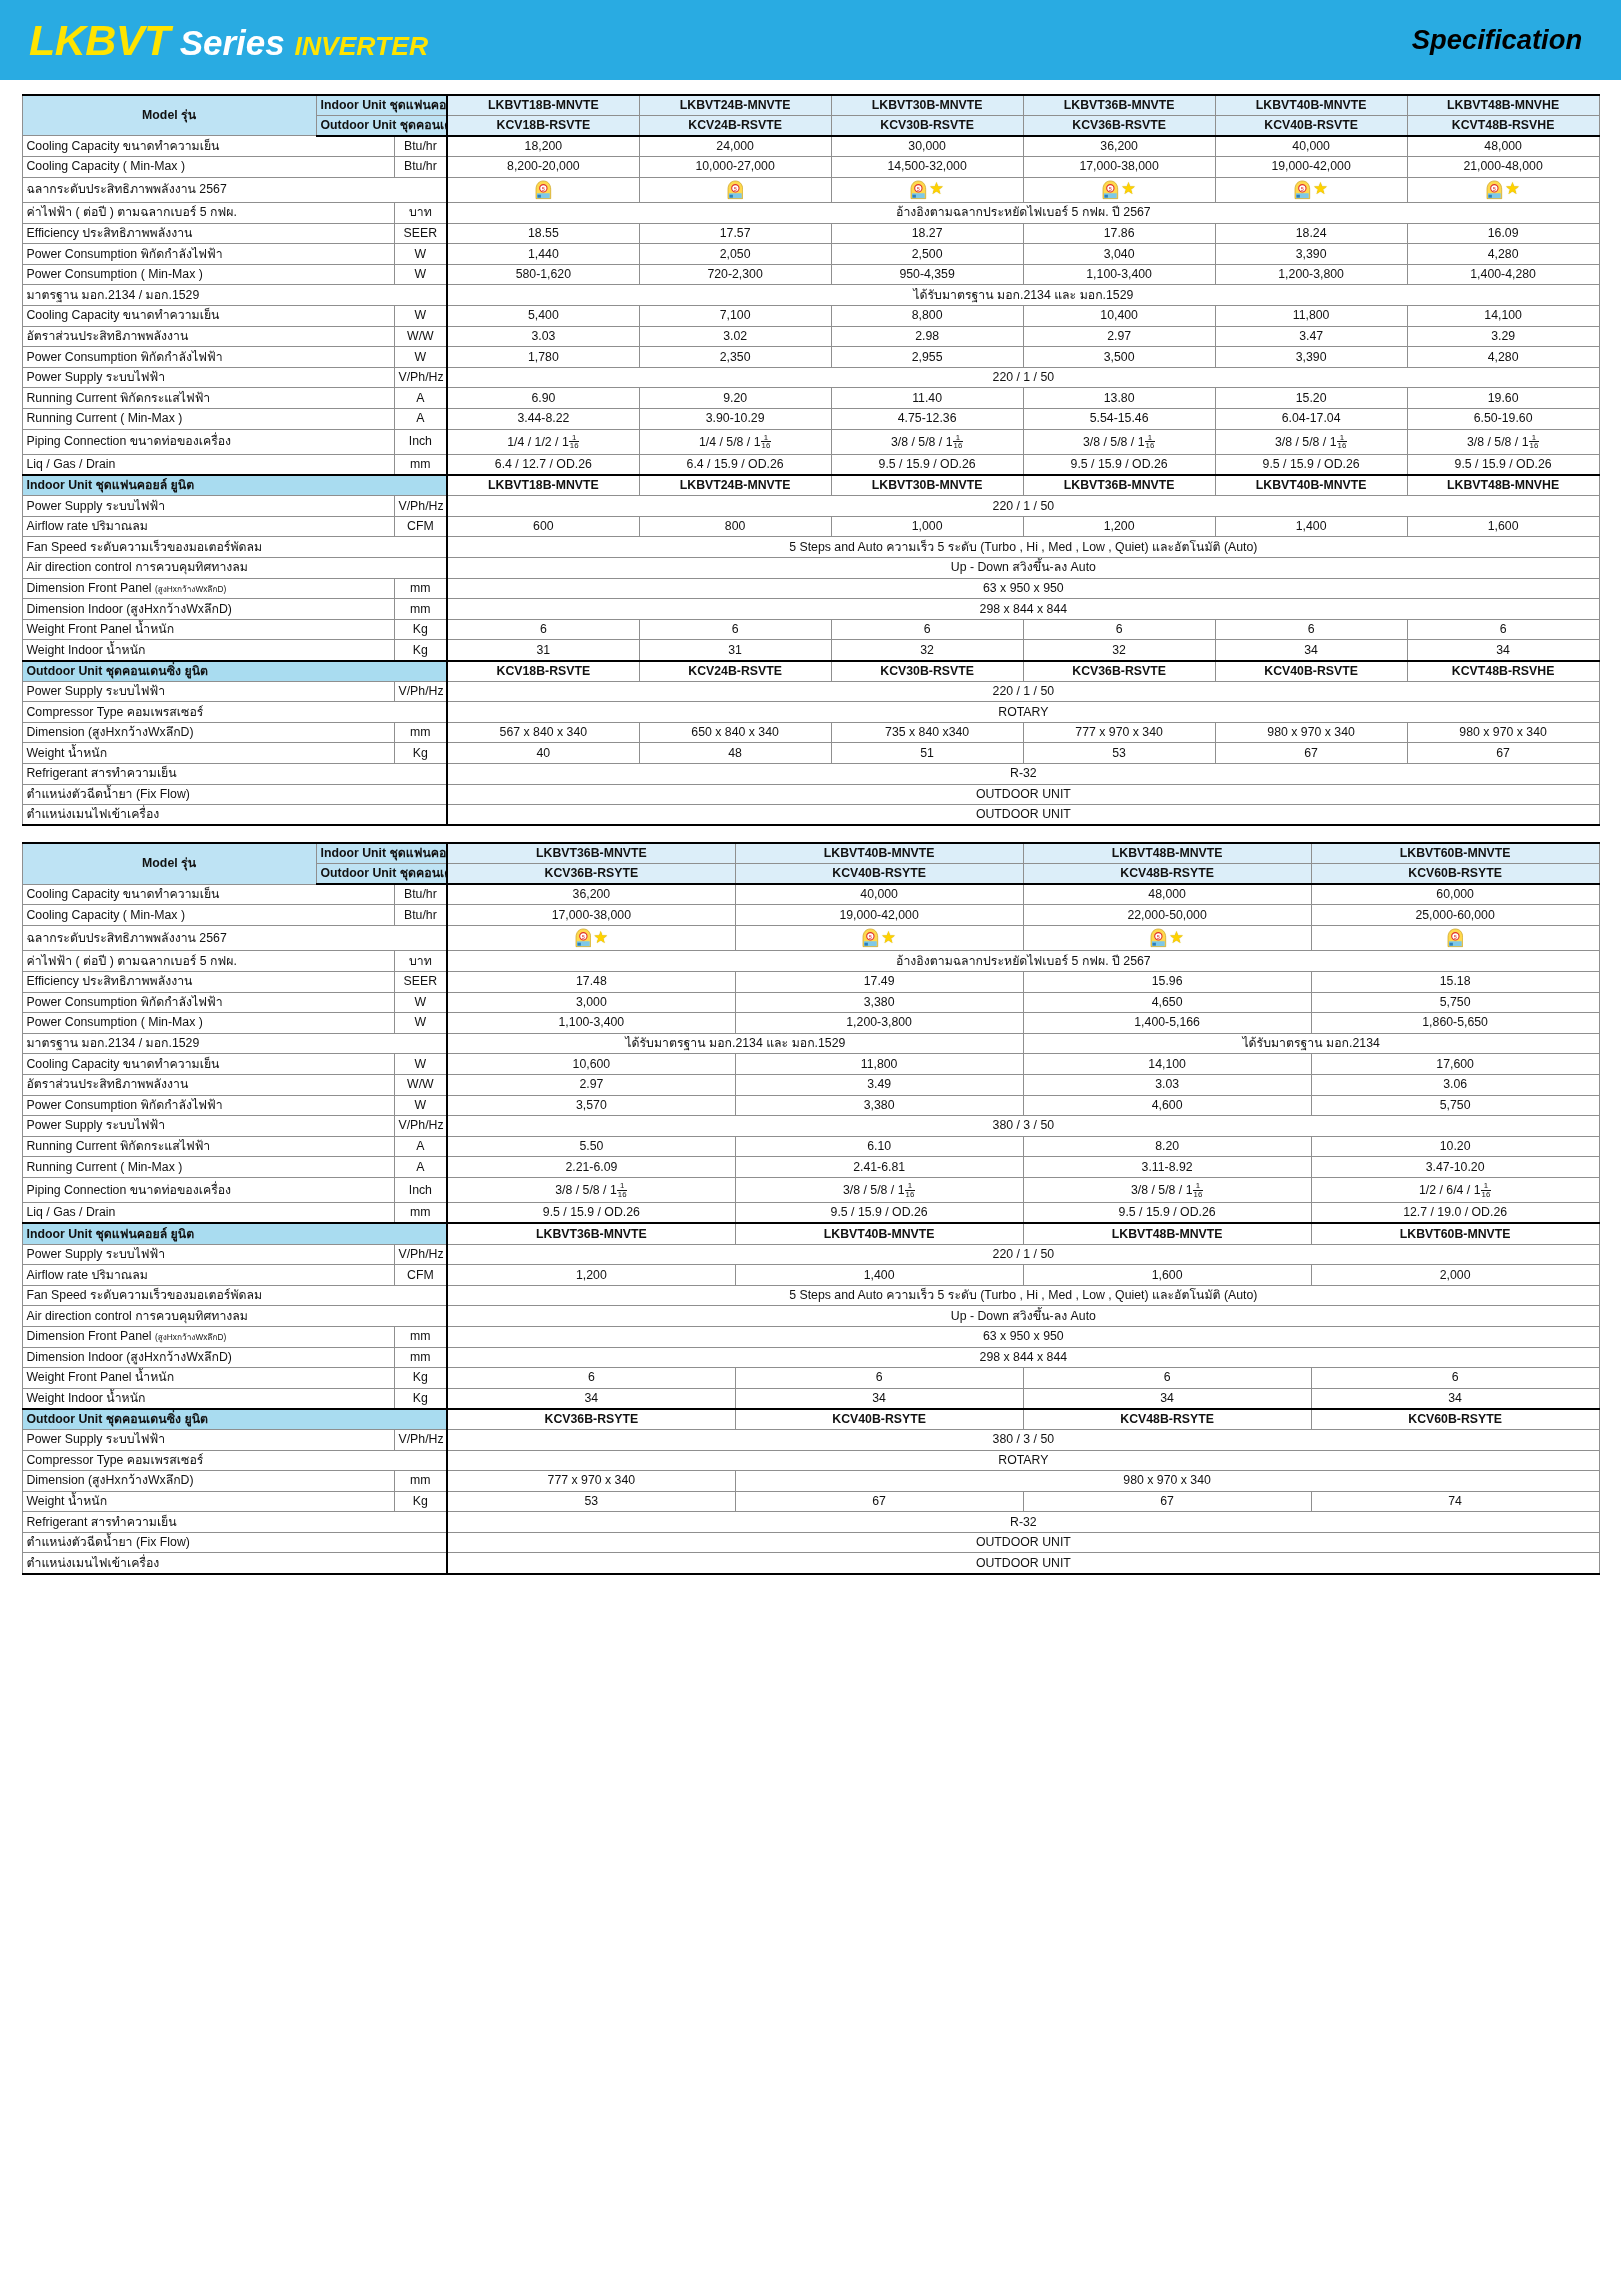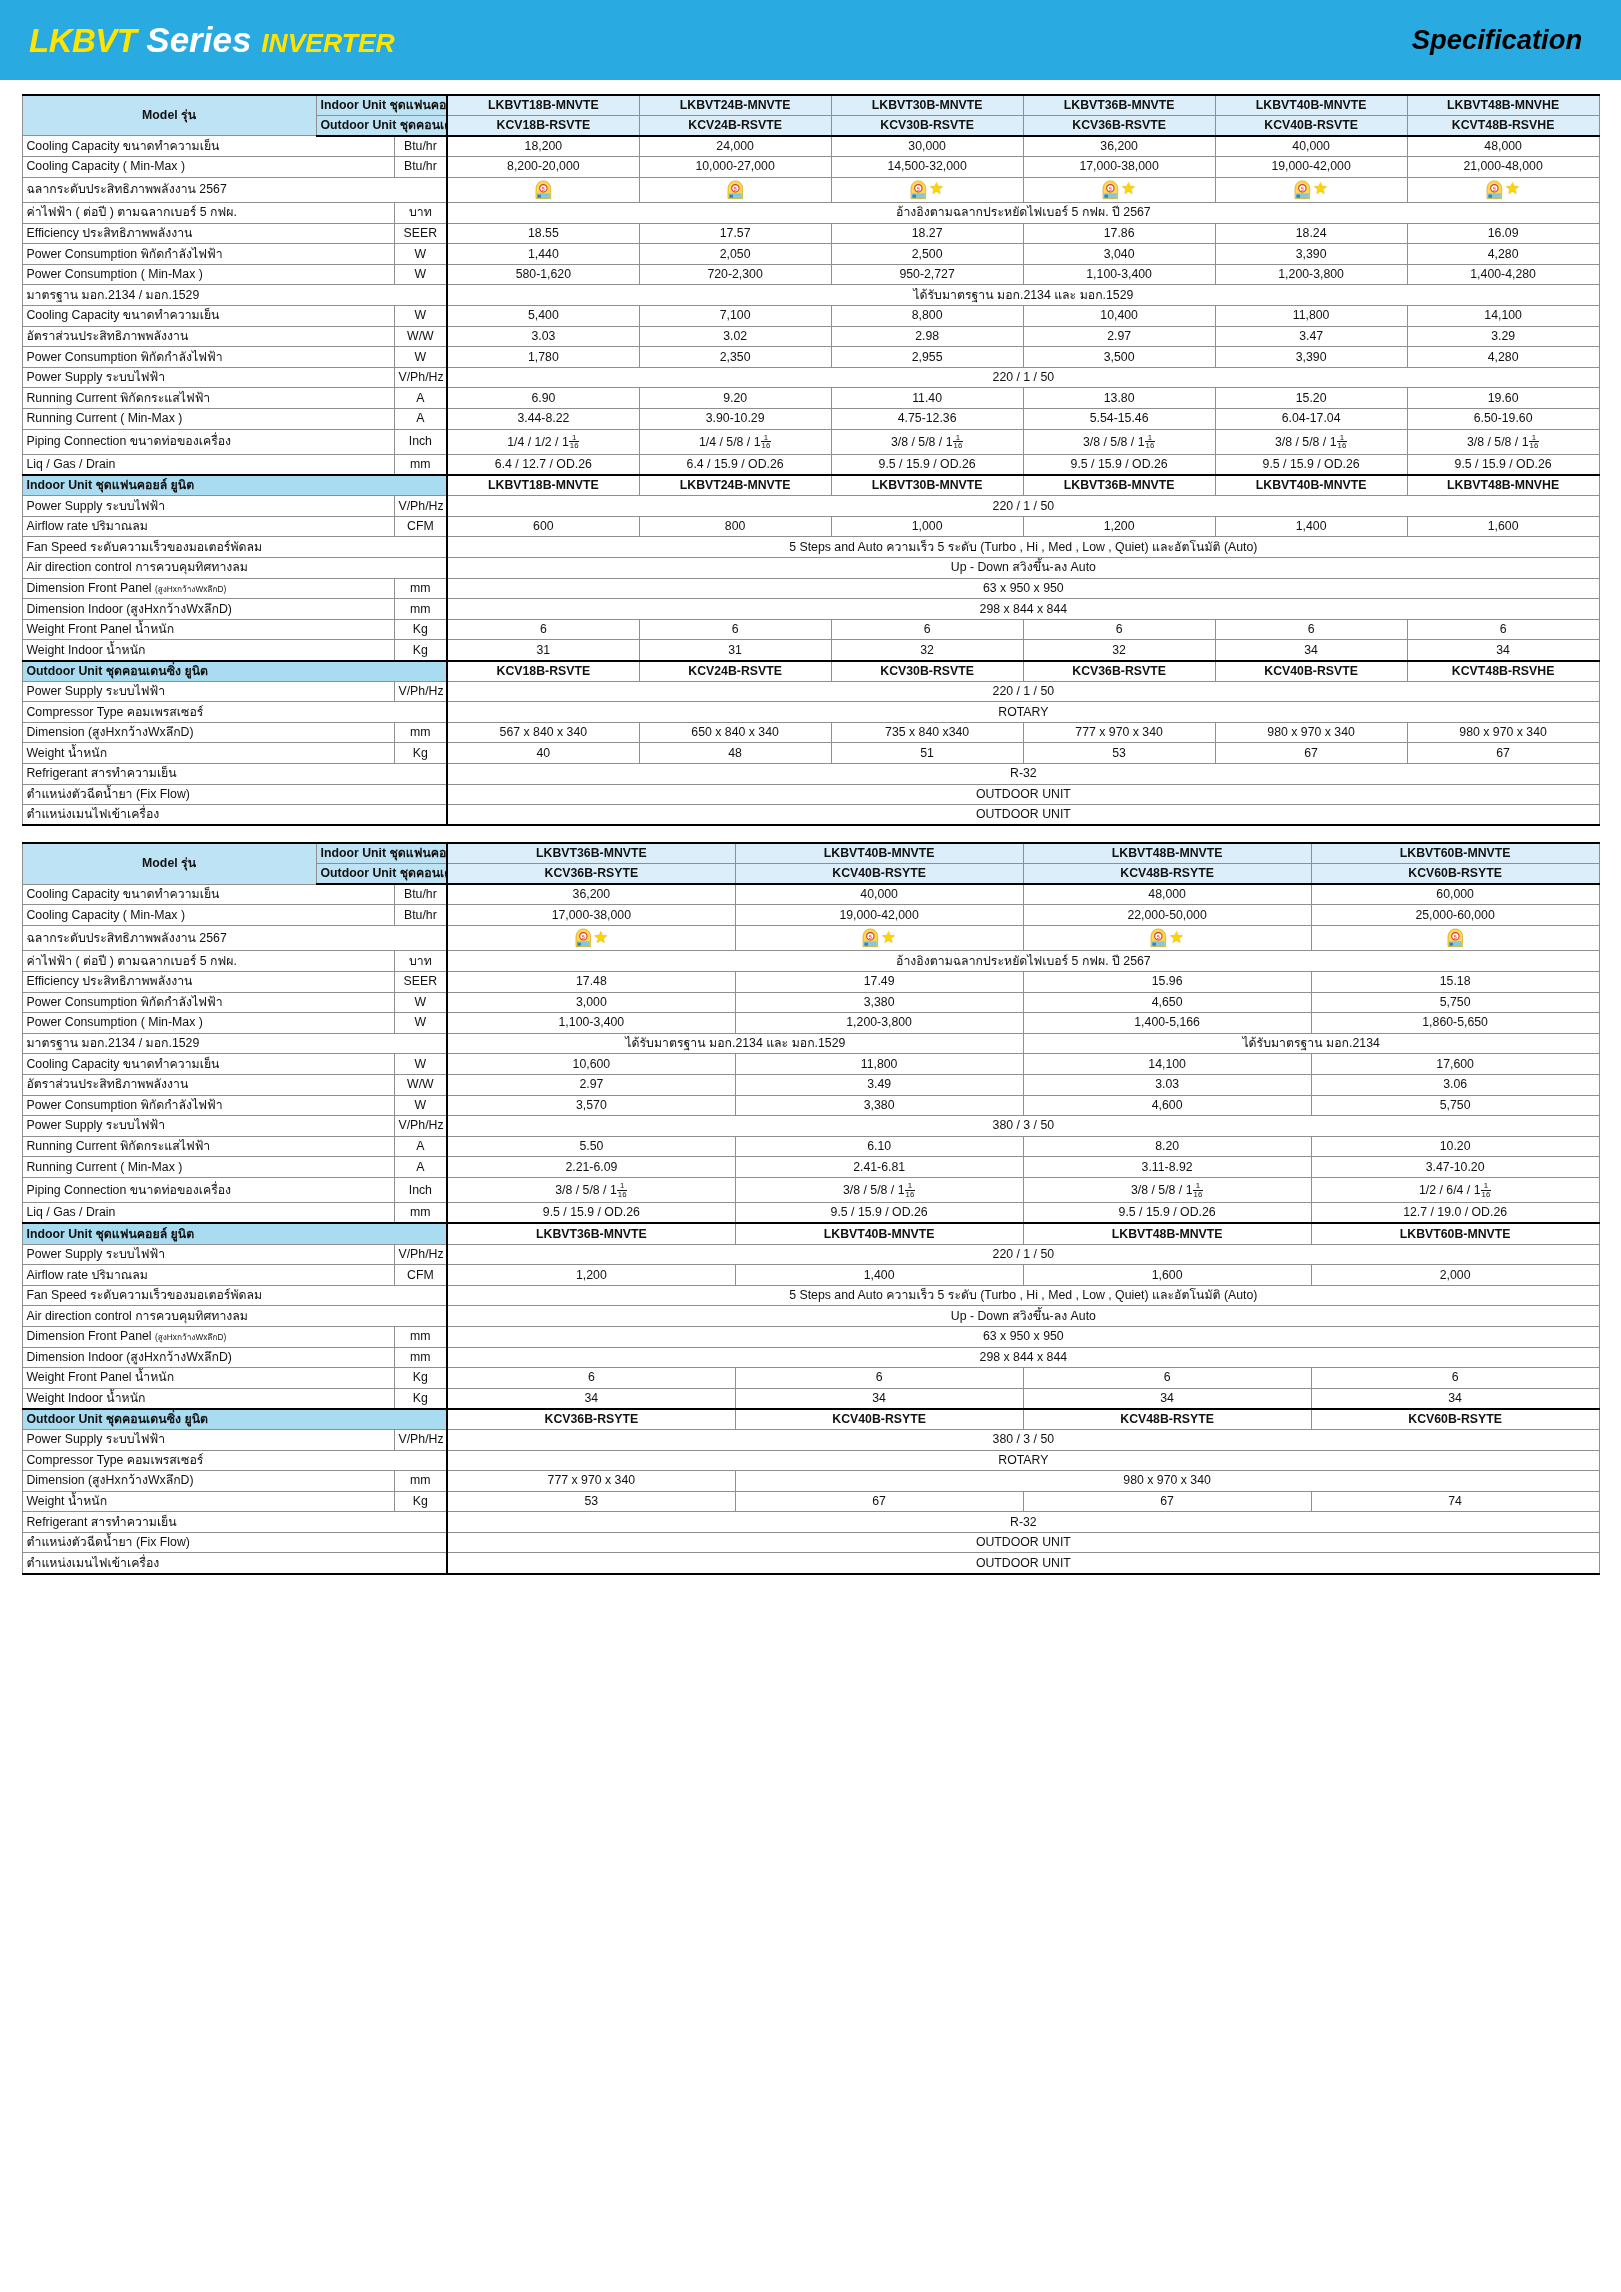--- a/index.html
+++ b/index.html
@@ -26,21 +26,21 @@
     position: relative;
   }
   .banner-left {
     display: flex;
     align-items: baseline;
     gap: 9.8px;
     white-space: nowrap;
   }
   .b-lkbvt {
     color: #FFE400;
-    font-size: 33px;
+    font-size: 43px;
     font-weight: bold;
     font-style: italic;
     letter-spacing: -0.5px;
   }
   .b-series {
     color: #ffffff;
     font-size: 35px;
     font-weight: bold;
     font-style: italic;
   }
@@ -359,21 +359,21 @@
           <td class="val">2,500</td>
           <td class="val">3,040</td>
           <td class="val">3,390</td>
           <td class="val">4,280</td>
         </tr>
         <tr>
           <td class="lbl" colspan="2">Power Consumption ( Min-Max )</td>
           <td class="unit">W</td>
           <td class="val thick-left">580-1,620</td>
           <td class="val">720-2,300</td>
-          <td class="val">950-2,727</td>
+          <td class="val">950-4,359</td>
           <td class="val">1,100-3,400</td>
           <td class="val">1,200-3,800</td>
           <td class="val">1,400-4,280</td>
         </tr>
         <tr>
           <td class="lbl" colspan="3">มาตรฐาน มอก.2134 / มอก.1529</td>
           <td class="ctr thick-left" colspan="6">ได้รับมาตรฐาน มอก.2134 และ มอก.1529</td>
         </tr>
         <tr>
           <td class="lbl" colspan="2">Cooling Capacity ขนาดทำความเย็น</td>

